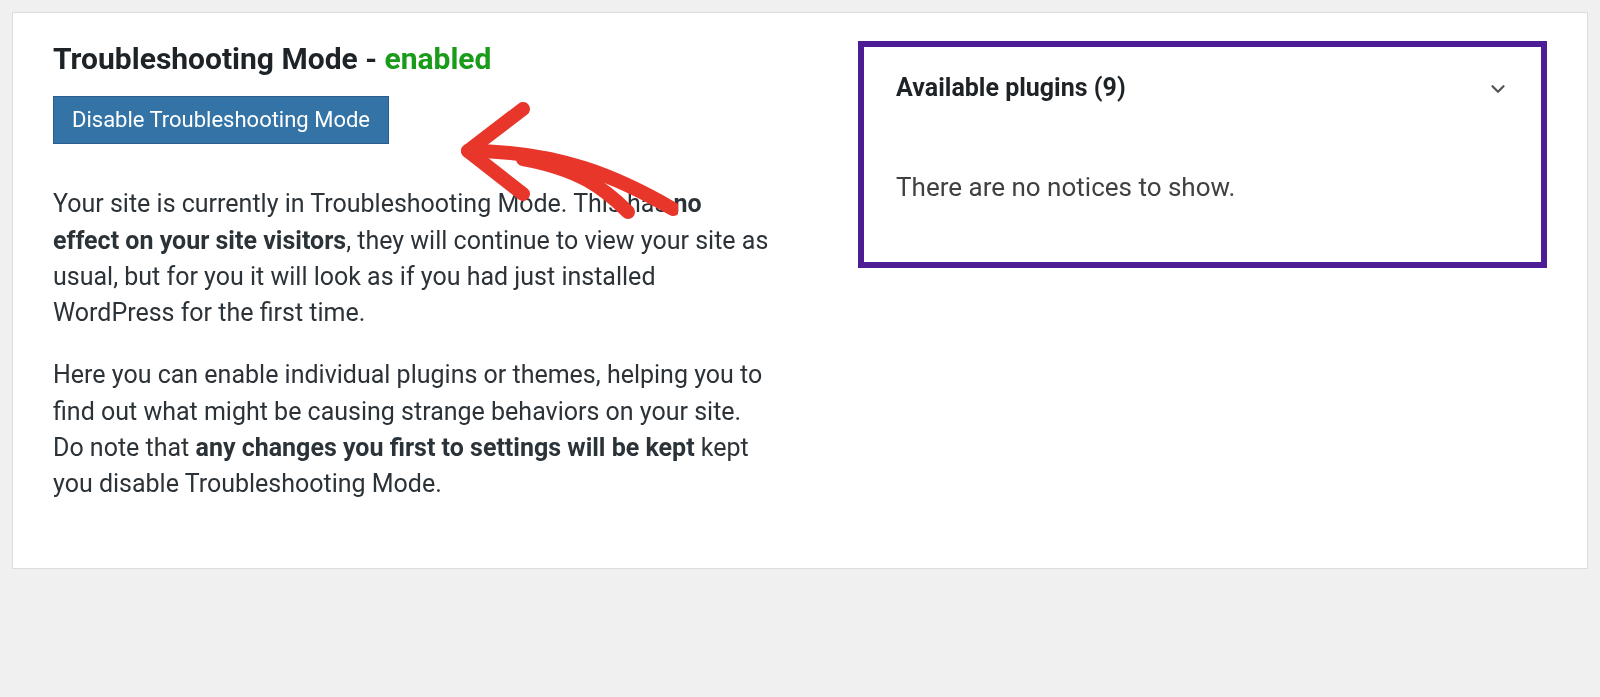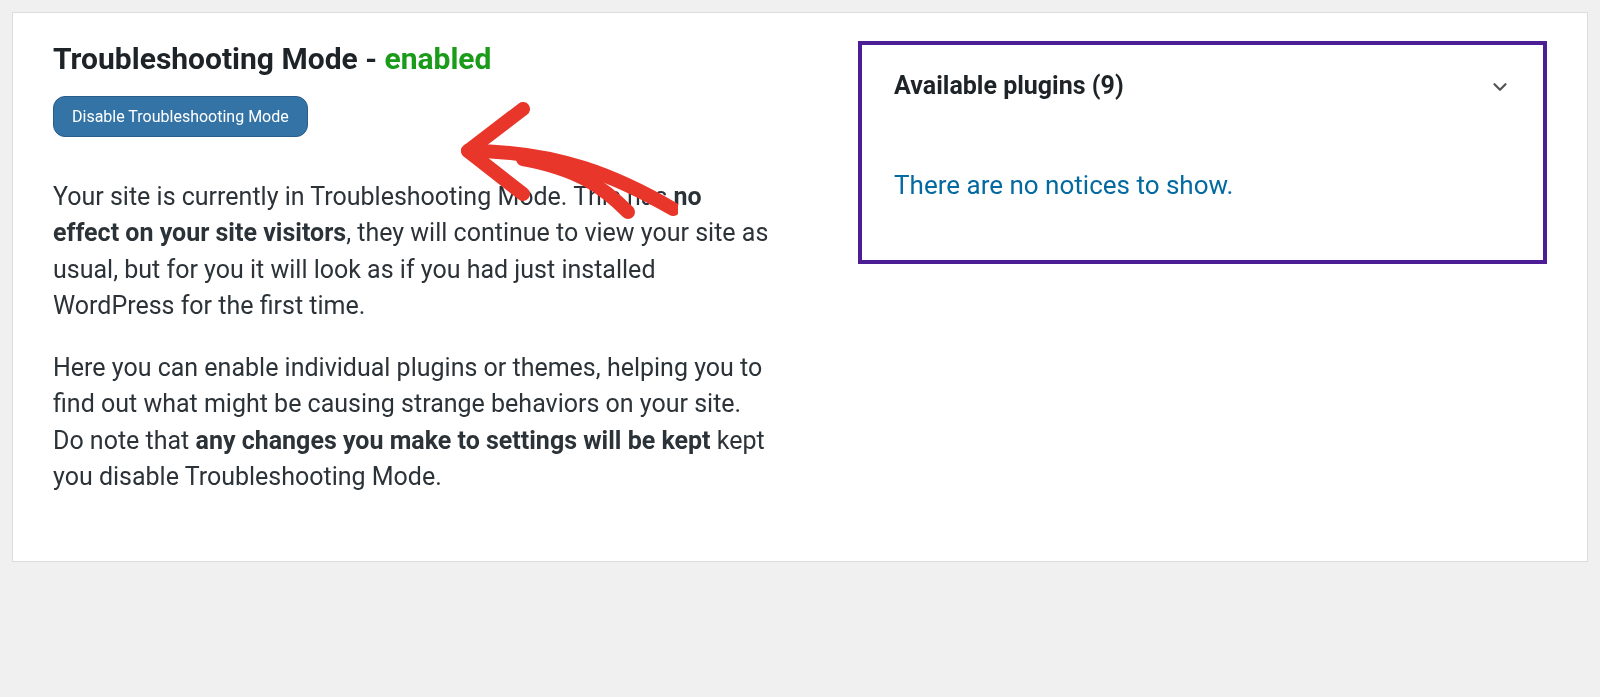--- a/index.html
+++ b/index.html
@@ -40,22 +40,22 @@
       color: #1a9b1a;
     }
     .btn-primary {
       display: inline-block;
       background: #2e6da4;
       background: #3373a6;
       background: #2f6ea5;
       color: #fff;
       border: 1px solid #2a5d8c;
       padding: 10px 18px;
-      font-size: 16px;
-      border-radius: 12px;
+      font-size: 22px;
+      border-radius: 0;
       cursor: pointer;
       font-family: inherit;
       line-height: 1.2;
     }
     .btn-primary {
       background: #2f6ea5;
       background: linear-gradient(#3478ad, #2f6ea5);
       background: #3373a6;
     }
     .btn-wrap {
@@ -65,21 +65,21 @@
     .para {
       font-size: 25px;
       line-height: 1.45;
       color: #2c3338;
       margin-bottom: 26px;
     }
     .para strong {
       font-weight: 700;
     }
     .accordion {
-      border: 4px solid #4c1d95;
+      border: 6px solid #4c1d95;
       background: #fff;
     }
     .acc-item {
     }
     .acc-header {
       display: flex;
       justify-content: space-between;
       align-items: center;
       padding: 26px 32px;
       cursor: pointer;
@@ -98,21 +98,21 @@
       height: 22px;
       color: #555;
     }
     .chevron svg {
       width: 100%;
       height: 100%;
     }
     .acc-body {
       padding: 44px 32px 60px 32px;
       font-size: 26px;
-      color: #0369a1;
+      color: #404040;
     }
     .arrow-annotation {
       position: absolute;
       left: 395px;
       top: 58px;
       pointer-events: none;
     }
   </style>
 </head>
 <body>
@@ -136,21 +136,21 @@
         <path d="M 22 52 C 110 52, 170 78, 225 110"></path>
         <path d="M 75 60 C 130 70, 155 88, 180 113"></path>
       </g>
     </svg>
 
     <p class="para">
       <span>Your site is currently in Troubleshooting Mode. This has </span><strong>no effect on your site visitors</strong><span>, they will continue to view your site as usual, but for you it will look as if you had just installed WordPress for the first time.</span>
     </p>
 
     <p class="para">
-      <span>Here you can enable individual plugins or themes, helping you to find out what might be causing strange behaviors on your site. Do note that </span><strong>any changes you make to settings will be kept</strong><span> kept you disable Troubleshooting Mode.</span>
+      <span>Here you can enable individual plugins or themes, helping you to find out what might be causing strange behaviors on your site. Do note that </span><strong>any changes you first to settings will be kept</strong><span> kept you disable Troubleshooting Mode.</span>
     </p>
 
   </div>
 
   <div class="right-col">
     <div class="accordion">
 
       <div class="acc-item">
         <div class="acc-header">
           <span>Available plugins (9)</span>

